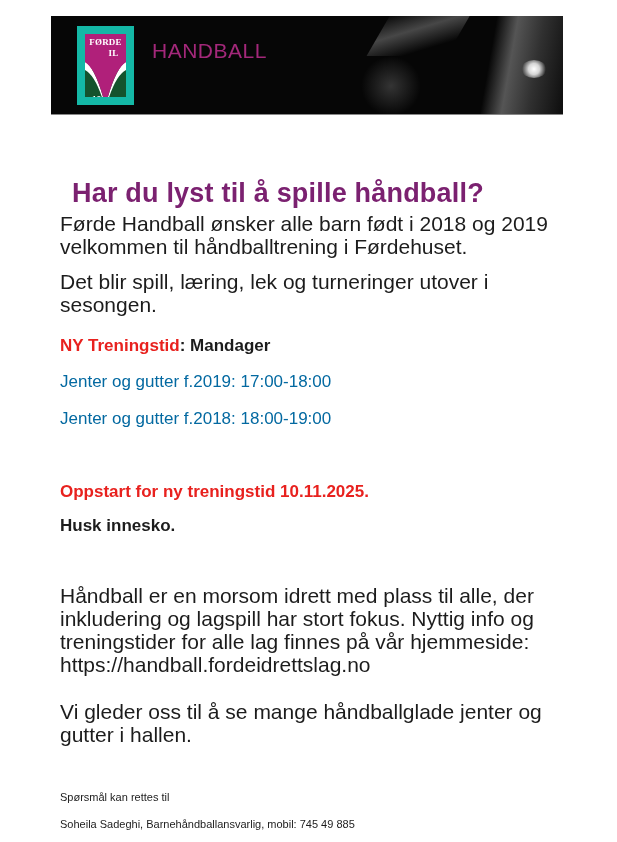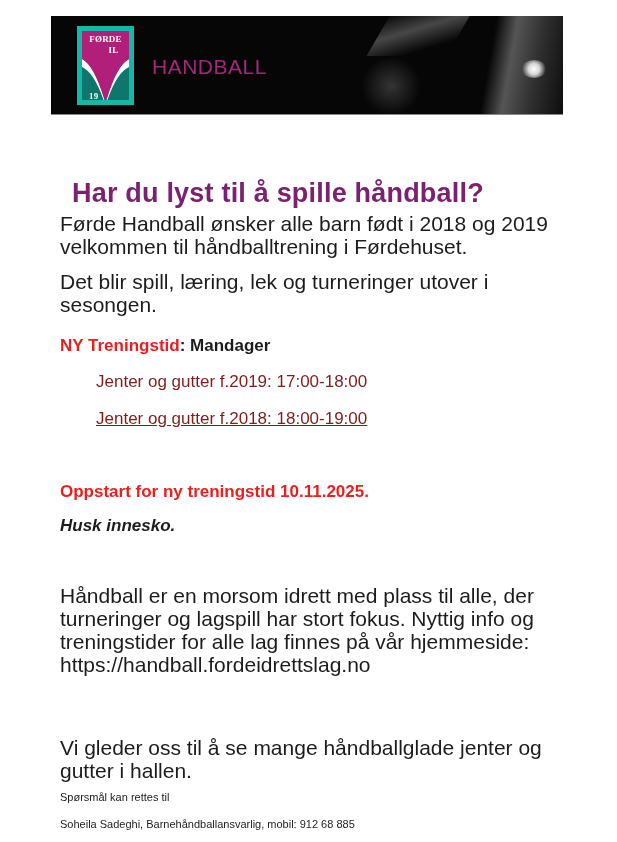--- a/index.html
+++ b/index.html
@@ -23,59 +23,59 @@
     .banner .leg {
       position: absolute; left: 430px; top: 0; width: 90px; height: 98px;
       background: linear-gradient(100deg, rgba(0,0,0,0) 15%, rgba(150,150,150,0.55) 35%, rgba(90,90,90,0.5) 60%, rgba(30,30,30,0.4) 90%);
     }
     .banner .light {
       position: absolute; left: 470px; top: 44px; width: 26px; height: 18px; border-radius: 50%;
       background: radial-gradient(circle, #ffffff 0%, rgba(255,255,255,0.8) 35%, rgba(255,255,255,0) 75%);
     }
     .logo {
       position: absolute; left: 26px; top: 10px; width: 57px; height: 79px;
-      background: #0f766e; border: 5px solid #14b8a6; box-sizing: border-box; overflow: hidden;
+      background: #14532d; border: 8px solid #14b8a6; box-sizing: border-box; overflow: hidden;
     }
     .logo .top {
       position: absolute; left: 0; top: 0; width: 100%; height: 36px; background: #b0207a;
     }
     .logo .vee {
       position: absolute; left: 0; top: 28px; width: 100%; height: 47px;
     }
     .logo .t1, .logo .t2, .logo .y1, .logo .y2 {
       position: absolute; font-family: "Liberation Serif", serif; font-weight: bold;
       color: #ffffff; font-size: 9px; letter-spacing: 0.2px; text-align: right;
     }
     .logo .t1 { left: 0; width: 100%; text-align: center; top: 3px; }
     .logo .t2 { left: 8px; width: 100%; text-align: center; top: 14px; }
     .logo .y1 { left: 7px; top: 60px; }
     .logo .y2 { left: 34px; top: 68px; }
     .brand {
       position: absolute; left: 101px; top: 22px; line-height: 1;
     }
     .brand .l1 { color: #ffffff; font-weight: bold; font-size: 22px; letter-spacing: 0.3px; }
-    .brand .l2 { color: #a3287a; font-size: 21px; margin-top: 18px; letter-spacing: 0.5px; }
+    .brand .l2 { color: #a3287a; font-size: 21px; margin-top: 2px; letter-spacing: 0.5px; }
     .title {
       position: absolute; left: 60px; top: 166px; margin: 12px;
       font-size: 27px; font-weight: bold; color: #7b2170; letter-spacing: 0.2px;
     }
     .p {
       position: absolute; left: 60px; font-size: 21px; line-height: 23px; color: #1c1c1c; margin: 0;
     }
     .p1 { top: 212px; width: 500px; }
     .p2 { top: 270px; width: 500px; }
     .nyline { position: absolute; left: 60px; top: 336px; font-size: 17px; font-weight: bold; color: #1c1c1c; }
     .red { color: #e8211e; }
-    .sched { position: absolute; left: 60px; font-size: 17px; color: #7f1d1d; margin-left: 36px; }
+    .sched { position: absolute; left: 60px; font-size: 17px; color: #0369a1; }
     .s1 { top: 372px; }
-    .s2 { top: 409px; text-decoration: underline; }
+    .s2 { top: 409px; }
     .oppstart { position: absolute; left: 60px; top: 482px; font-size: 17px; font-weight: bold; color: #e8211e; }
-    .husk { position: absolute; left: 60px; top: 516px; font-size: 17px; font-weight: bold; color: #1c1c1c; font-style: italic; }
+    .husk { position: absolute; left: 60px; top: 516px; font-size: 17px; font-weight: bold; color: #1c1c1c; }
     .p3 { top: 584px; width: 505px; }
-    .p4 { top: 700px; width: 505px; margin-top: 36px; }
+    .p4 { top: 700px; width: 505px; }
     .small { position: absolute; left: 60px; font-size: 11px; color: #1c1c1c; }
     .sm1 { top: 791px; }
     .sm2 { top: 818px; }
   </style>
 </head>
 <body>
 
 <div class="banner">
   <div class="glow1"></div>
   <div class="arm"></div>
@@ -105,17 +105,17 @@
 <p class="p p2">Det blir spill, læring, lek og turneringer utover i sesongen.</p>
 
 <div class="nyline"><span class="red">NY Treningstid</span><span>: Mandager</span></div>
 
 <div class="sched s1">Jenter og gutter f.2019: 17:00-18:00</div>
 <div class="sched s2">Jenter og gutter f.2018: 18:00-19:00</div>
 
 <div class="oppstart">Oppstart for ny treningstid 10.11.2025.</div>
 <div class="husk">Husk innesko.</div>
 
-<p class="p p3">Håndball er en morsom idrett med plass til alle, der turneringer og lagspill har stort fokus. Nyttig info og treningstider for alle lag finnes på vår hjemmeside: https://handball.fordeidrettslag.no</p>
+<p class="p p3">Håndball er en morsom idrett med plass til alle, der inkludering og lagspill har stort fokus. Nyttig info og treningstider for alle lag finnes på vår hjemmeside: https://handball.fordeidrettslag.no</p>
 <p class="p p4">Vi gleder oss til å se mange håndballglade jenter og gutter i hallen.</p>
 
 <div class="small sm1">Spørsmål kan rettes til</div>
-<div class="small sm2">Soheila Sadeghi, Barnehåndballansvarlig, mobil: 912 68 885</div>
+<div class="small sm2">Soheila Sadeghi, Barnehåndballansvarlig, mobil: 745 49 885</div>
 
 </body></html>

